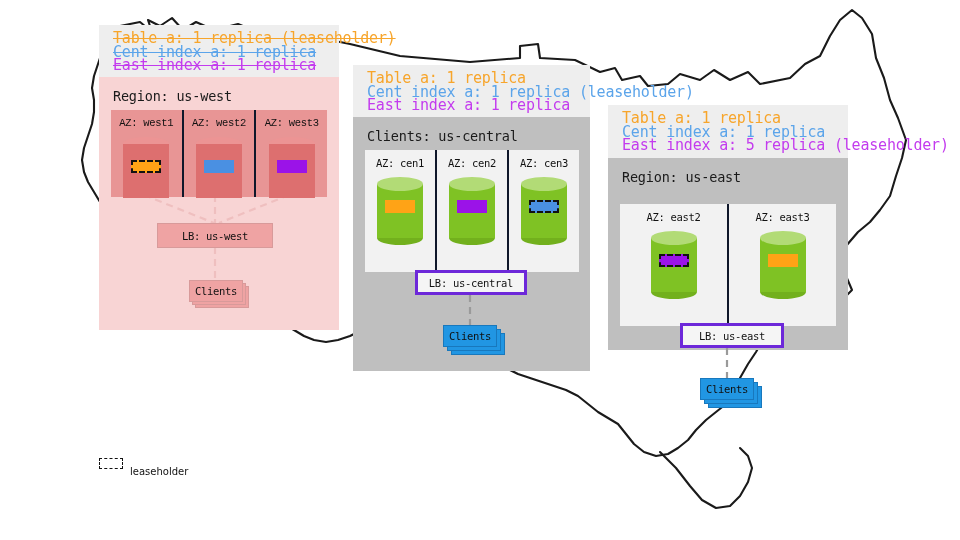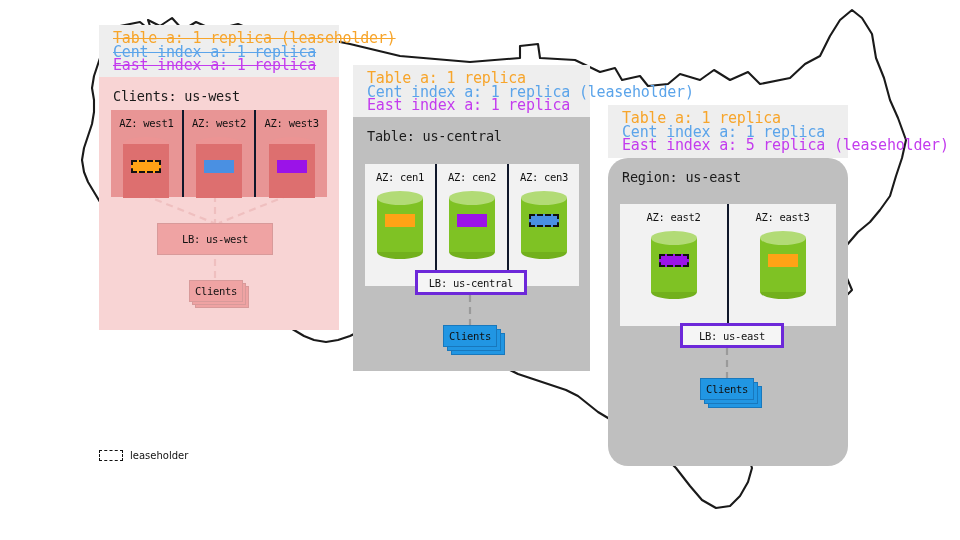--- a/index.html
+++ b/index.html
@@ -51,21 +51,21 @@
   .lb.dead{background:#EFA3A3;border:1px solid #d89a9a;}
   .clients{background:#2196E3;border:1px solid #1878bd;color:#111;}
   .clients.dead{background:#EFA3A3;border:1px solid #d89a9a;}
   .stack-s{position:absolute;box-sizing:border-box;}
   .stack-s.on{background:#2196E3;border:1px solid #1878bd;}
   .stack-s.off{background:#EFA3A3;border:1px solid #d89a9a;}
 
   
   .legend{position:absolute;display:flex;align-items:center;gap:7px;}
   .legend .swatch{width:24px;height:11px;border:1.5px dashed #111;box-sizing:border-box;background:#fff;}
-  .legend .ltxt{font-size:10px;color:#111;font-family:"DejaVu Sans","Liberation Sans",sans-serif;}
+  .legend .ltxt{font-size:10px;color:#111;font-family:"DejaVu Sans","Liberation Sans",sans-serif;margin-top:16px;}
 
   .conn{position:absolute;}
 </style>
 </head>
 <body>
 
 <div id="stage">
 
   <svg class="map-layer" viewBox="0 0 960 540" xmlns="http://www.w3.org/2000/svg">
     <path fill="none" stroke="#1a1a1a" stroke-width="2.1" stroke-linejoin="round" stroke-linecap="round" d="M110,28 L140,22 L152,32 L148,20 L160,26 L172,18 L183,30 L196,22
@@ -92,30 +92,30 @@
          L748,482 L752,468 L748,456 L740,448"></path>
   </svg>
 
   <div class="region" style="left:99px;top:25px;width:240px;height:305px;">
     <div class="region-head dead" style="height:52px;">
       <div class="rep-line c-table">Table a: 1 replica (leaseholder)</div>
       <div class="rep-line c-cent">Cent index a: 1 replica</div>
       <div class="rep-line c-east">East index a: 1 replica</div>
     </div>
     <div class="region-body" style="height:253px;background:#F8D4D4;">
-      <div class="region-title">Clients: us-west</div>
+      <div class="region-title">Region: us-west</div>
 
       <svg class="conn" style="left:0;top:0;width:240px;height:253px;" viewBox="0 0 240 253">
         <path d="M45,118 L115,146" stroke="#EFBFBF" stroke-width="2.2" stroke-dasharray="7,5" fill="none"></path>
         <path d="M116,118 L116,146" stroke="#EFBFBF" stroke-width="2.2" stroke-dasharray="7,5" fill="none"></path>
         <path d="M190,118 L120,146" stroke="#EFBFBF" stroke-width="2.2" stroke-dasharray="7,5" fill="none"></path>
         <path d="M116,170 L116,203" stroke="#EFBFBF" stroke-width="2.2" stroke-dasharray="7,5" fill="none"></path>
       </svg>
 
-      <div class="az-strip" style="left:12px;top:33px;width:216px;height:87px;background:#E89595;">
+      <div class="az-strip" style="left:12px;top:33px;width:216px;height:87px;background:#E89595;font-family:Liberation Mono, monospace;">
         <div class="az">
           <div class="az-label">AZ: west1</div>
           <div class="cyl red">
             <div class="top"></div>
             <div class="body"></div>
             <div class="chip lease" style="background:#FFA316;"></div>
           </div>
         </div>
         <div class="az">
           <div class="az-label">AZ: west2</div>
@@ -128,49 +128,49 @@
         <div class="az">
           <div class="az-label">AZ: west3</div>
           <div class="cyl red">
             <div class="top"></div>
             <div class="body"></div>
             <div class="chip" style="background:#9B13E8;"></div>
           </div>
         </div>
       </div>
 
-      <div class="box lb dead" style="left:58px;top:146px;width:116px;height:32px;">LB: us-west</div>
+      <div class="box lb dead" style="left:58px;top:146px;width:116px;height:25px;">LB: us-west</div>
 
       <div style="position:absolute;left:90px;top:203px;width:62px;height:30px;">
         <div class="stack-s off" style="left:6px;top:6px;width:54px;height:22px;"></div>
         <div class="stack-s off" style="left:3px;top:3px;width:54px;height:22px;"></div>
         <div class="box clients dead" style="left:0;top:0;width:54px;height:22px;">Clients</div>
       </div>
     </div>
   </div>
 
   <div class="region" style="left:353px;top:65px;width:237px;height:306px;">
     <div class="region-head" style="height:52px;">
       <div class="rep-line c-table">Table a: 1 replica</div>
       <div class="rep-line c-cent">Cent index a: 1 replica (leaseholder)</div>
       <div class="rep-line c-east">East index a: 1 replica</div>
     </div>
     <div class="region-body" style="height:254px;background:#BFBFBF;">
-      <div class="region-title">Table: us-central</div>
+      <div class="region-title">Clients: us-central</div>
 
       <svg class="conn" style="left:0;top:0;width:237px;height:254px;" viewBox="0 0 237 254">
         <path d="M45,118 L110,148" stroke="#5C5C5C" stroke-width="2.2" stroke-dasharray="7,5" fill="none"></path>
         <path d="M117,118 L117,140" stroke="#5C5C5C" stroke-width="2.2" stroke-dasharray="7,5" fill="none"></path>
         <path d="M188,118 L124,148" stroke="#5C5C5C" stroke-width="2.2" stroke-dasharray="7,5" fill="none"></path>
         <path d="M117,140 L117,152" stroke="#5C5C5C" stroke-width="2.2" fill="none"></path>
         <path d="M111,146 L117,154 L123,146" stroke="#5C5C5C" stroke-width="2.2" fill="none"></path>
         <path d="M117,178 L117,208" stroke="#9A9A9A" stroke-width="2.2" stroke-dasharray="7,5" fill="none"></path>
       </svg>
 
-      <div class="az-strip" style="left:12px;top:47px;width:214px;height:122px;background:#F2F2F2;">
+      <div class="az-strip" style="left:12px;top:33px;width:214px;height:122px;background:#F2F2F2;">
         <div class="az">
           <div class="az-label">AZ: cen1</div>
           <div class="cyl green">
             <div class="bot"></div>
             <div class="body"></div>
             <div class="top"></div>
             <div class="chip" style="background:#FFA316;"></div>
           </div>
         </div>
         <div class="az">
@@ -202,21 +202,21 @@
       </div>
     </div>
   </div>
 
   <div class="region" style="left:608px;top:105px;width:240px;height:305px;">
     <div class="region-head" style="height:53px;">
       <div class="rep-line c-table">Table a: 1 replica</div>
       <div class="rep-line c-cent">Cent index a: 1 replica</div>
       <div class="rep-line c-east">East index a: 5 replica (leaseholder)</div>
     </div>
-    <div class="region-body" style="height:308px;background:#BFBFBF;border-radius:20px;">
+    <div class="region-body" style="height:192px;background:#BFBFBF;">
       <div class="region-title">Region: us-east</div>
 
       <svg class="conn" style="left:0;top:0;width:240px;height:252px;" viewBox="0 0 240 252">
         <path d="M46,131 L112,160" stroke="#5C5C5C" stroke-width="2.2" stroke-dasharray="7,5" fill="none"></path>
         <path d="M119,131 L119,152" stroke="#5C5C5C" stroke-width="2.2" stroke-dasharray="7,5" fill="none"></path>
         <path d="M192,131 L126,160" stroke="#5C5C5C" stroke-width="2.2" stroke-dasharray="7,5" fill="none"></path>
         <path d="M119,152 L119,164" stroke="#5C5C5C" stroke-width="2.2" fill="none"></path>
         <path d="M113,158 L119,166 L125,158" stroke="#5C5C5C" stroke-width="2.2" fill="none"></path>
         <path d="M119,190 L119,220" stroke="#9A9A9A" stroke-width="2.2" stroke-dasharray="7,5" fill="none"></path>
       </svg>

